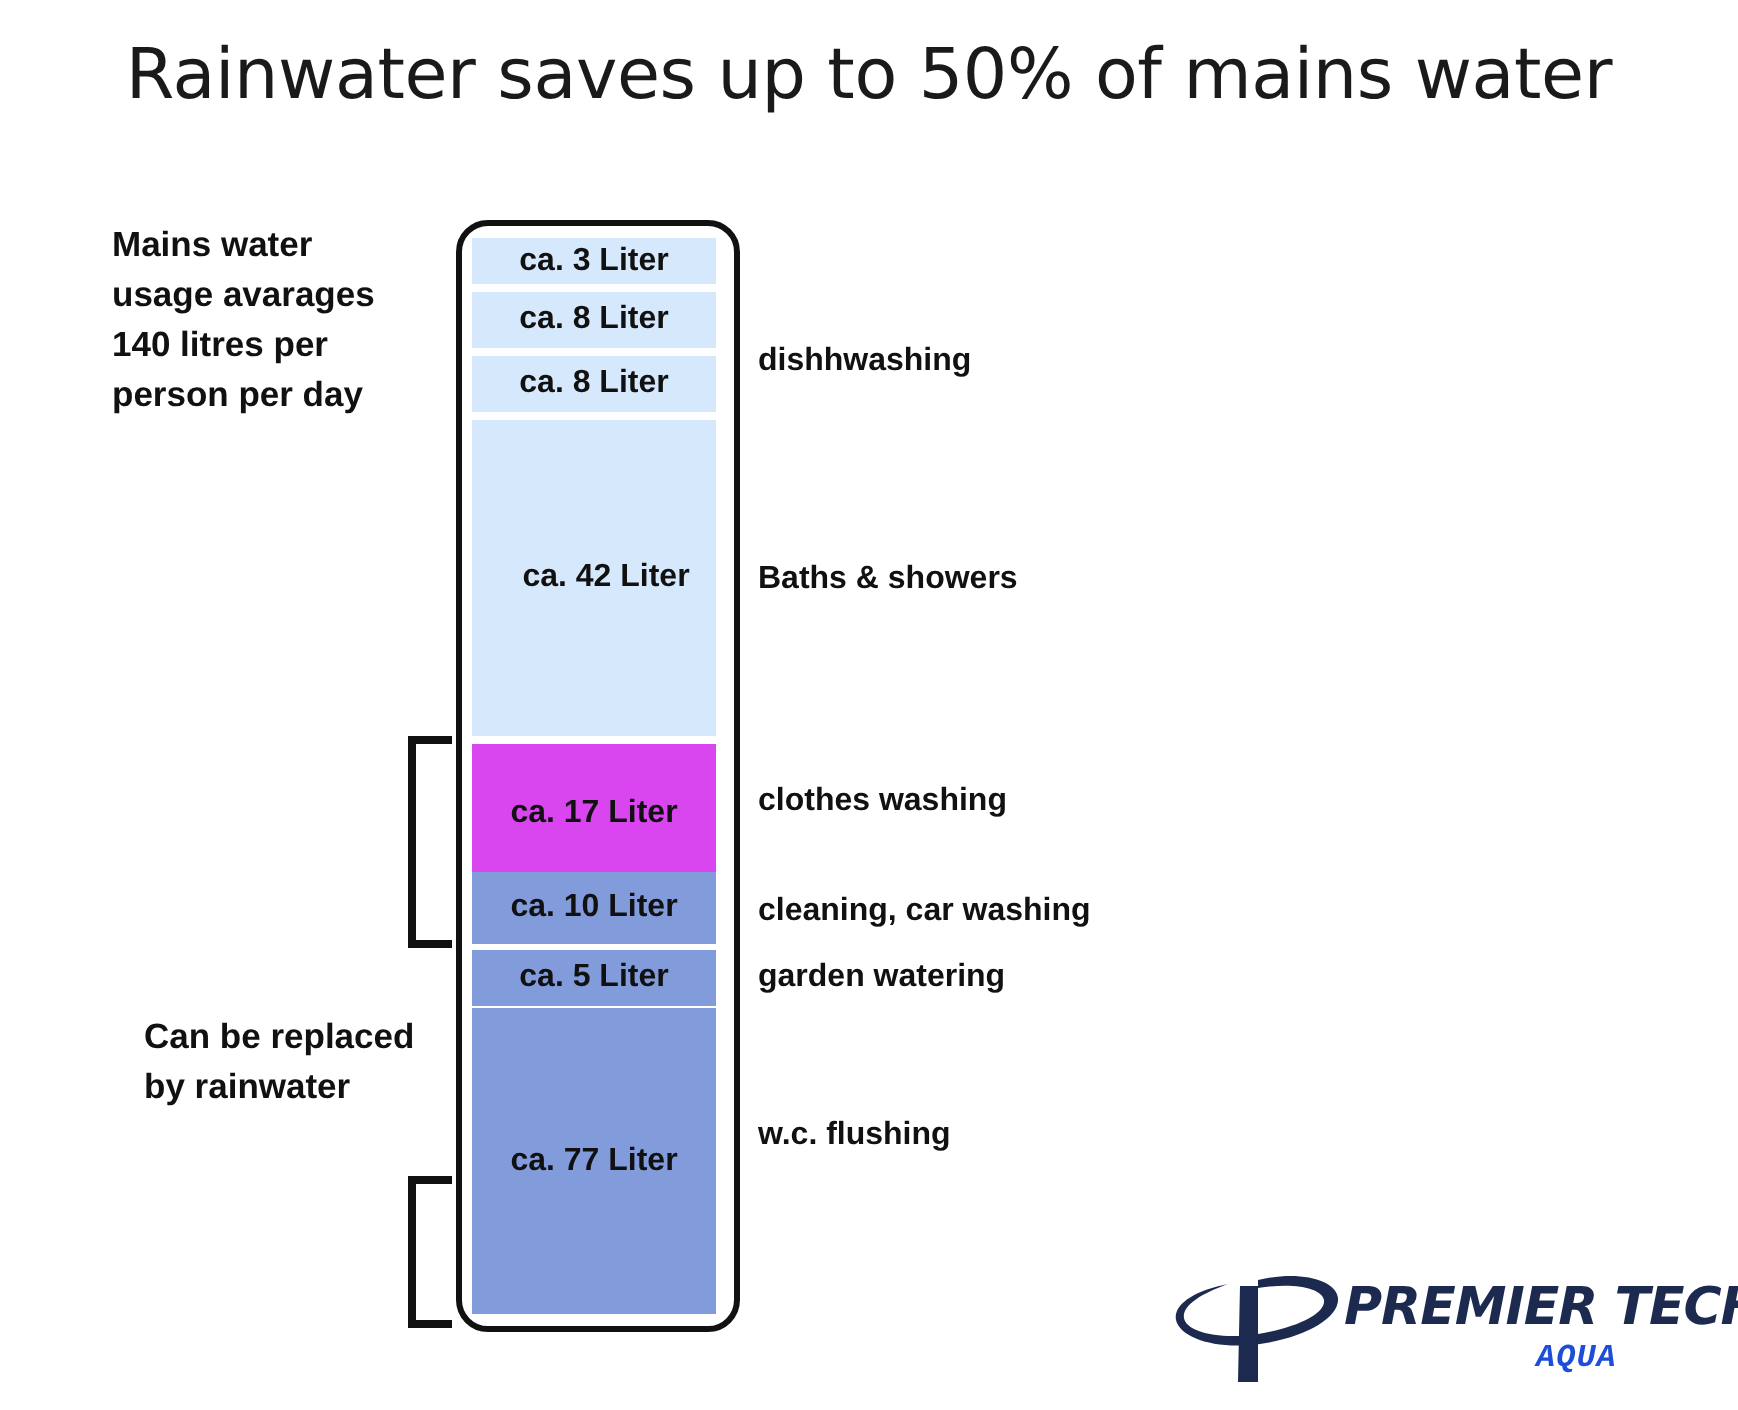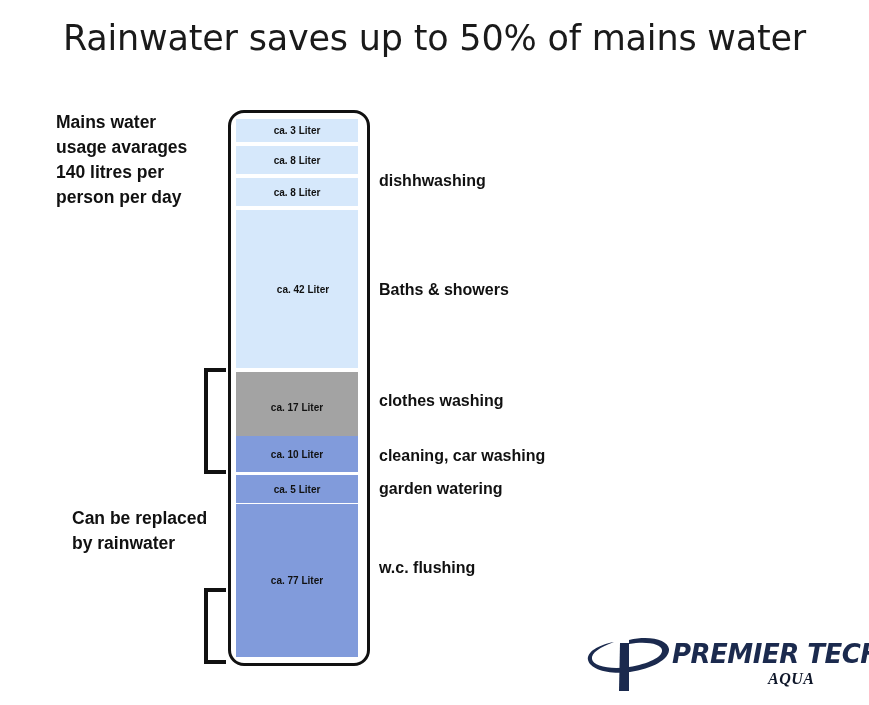--- a/index.html
+++ b/index.html
@@ -85,21 +85,21 @@
     left: 0;
     width: 122px;
     display: flex;
     align-items: center;
     justify-content: center;
     box-sizing: border-box;
   }
   .seg-label {
     font-family: "Liberation Sans", sans-serif;
     font-weight: bold;
-    font-size: 10px;
+    font-size: 16px;
     color: #111111;
     white-space: nowrap;
   }
 
   
   .cat {
     position: absolute;
     left: 379px;
     font-family: "Liberation Sans", sans-serif;
     font-weight: bold;
@@ -142,26 +142,26 @@
     font-style: italic;
     font-size: 26px;
     letter-spacing: -0.5px;
     color: #1b2a4e;
     white-space: nowrap;
   }
   .logo-sub {
     position: absolute;
     left: 182px;
     top: 36px;
-    font-family: Liberation Serif, serif;
+    font-family: Liberation Mono, monospace;
     font-weight: bold;
     font-style: italic;
     font-size: 16px;
     letter-spacing: 0.5px;
-    color: #0f172a;
+    color: #1d4ed8;
     white-space: nowrap;
   }
 </style>
 </head>
 <body>
 
 <div class="title">Rainwater saves up to 50% of mains water</div>
 
 <div class="chart-wrap">
 
@@ -182,21 +182,21 @@
     </div>
 
     <div class="seg" style="top:59px;  height:28px;  background:#d6e8fb;">
       <span class="seg-label">ca. 8 Liter</span>
     </div>
 
     <div class="seg" style="top:91px;  height:158px; background:#d6e8fb;padding-left:12px;">
       <span class="seg-label">ca. 42 Liter</span>
     </div>
 
-    <div class="seg" style="top:253px; height:70px;  background:#a3a3a3;">
+    <div class="seg" style="top:253px; height:70px;  background:#d946ef;">
       <span class="seg-label">ca. 17 Liter</span>
     </div>
 
     <div class="seg" style="top:317px; height:36px;  background:#819bdb;">
       <span class="seg-label">ca. 10 Liter</span>
     </div>
 
     <div class="seg" style="top:356px; height:28px;  background:#819bdb;">
       <span class="seg-label">ca. 5 Liter</span>
     </div>

